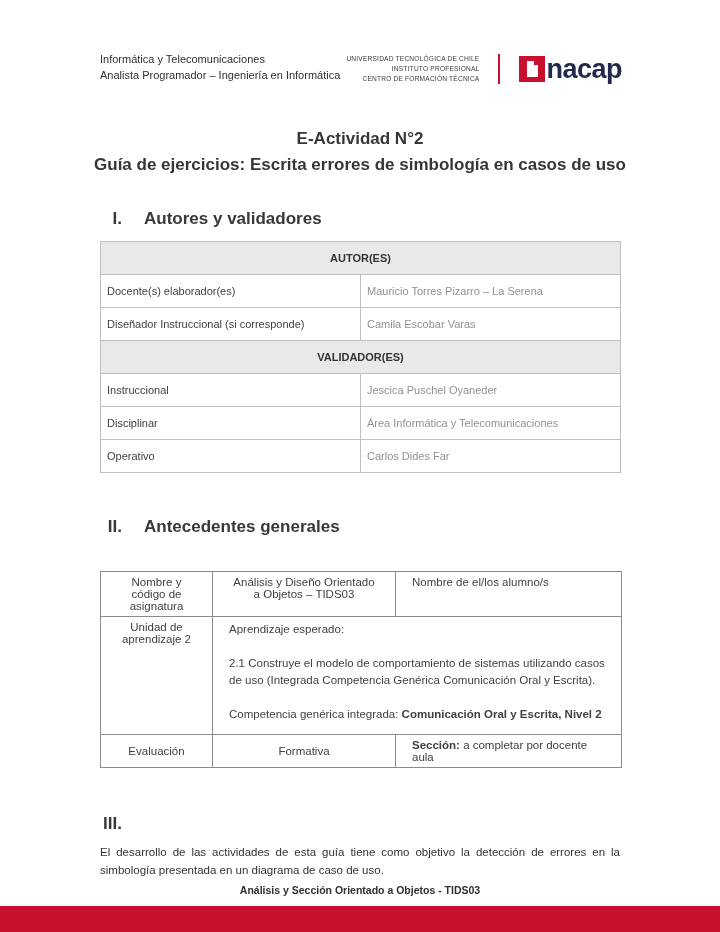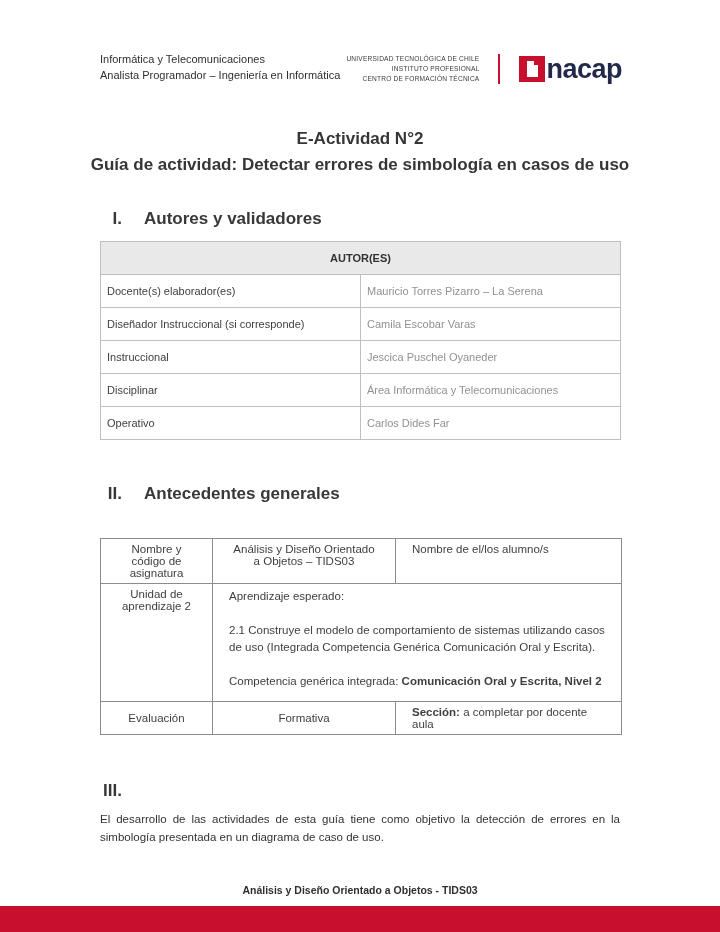--- a/index.html
+++ b/index.html
@@ -179,40 +179,43 @@
           <div class="i-bar"></div>
           <div class="i-notch"></div>
         </div>
         <div class="logo-word">nacap</div>
       </div>
     </div>
   </div>
 
   <div class="doc-title">
     <div>E-Actividad N°2</div>
-    <div>Guía de actividad: Detectar errores de simbología en casos de uso</div>
+    <div>Guía de ejercicios: Escrita errores de simbología en casos de uso</div>
   </div>
 
   <div class="section-heading h-sec1">
     <span class="num">I.</span>
     <span class="txt">Autores y validadores</span>
   </div>
 
   <table class="authors-table">
     <tbody>
         <tr>
       <td class="group-head" colspan="2">AUTOR(ES)</td>
     </tr>
     <tr>
       <td class="lbl">Docente(s) elaborador(es)</td>
       <td class="val">Mauricio Torres Pizarro – La Serena</td>
     </tr>
     <tr>
       <td class="lbl">Diseñador Instruccional (si corresponde)</td>
       <td class="val">Camila Escobar Varas</td>
+    </tr>
+    <tr>
+      <td class="group-head" colspan="2">VALIDADOR(ES)</td>
     </tr>
     <tr>
       <td class="lbl">Instruccional</td>
       <td class="val">Jescica Puschel Oyaneder</td>
     </tr>
     <tr>
       <td class="lbl">Disciplinar</td>
       <td class="val">Área Informática y Telecomunicaciones</td>
     </tr>
     <tr>
@@ -250,16 +253,16 @@
       <td class="c3"><span class="bold">Sección:</span><span> a completar por docente aula</span></td>
     </tr>
   </tbody>
     </table>
 
   <div class="section-heading h-sec3">
     <span class="num">III.</span>
   </div>
   <div class="purpose-body">El desarrollo de las actividades de esta guía tiene como objetivo la detección de errores en la simbología presentada en un diagrama de caso de uso.</div>
 
-  <div class="doc-footer-text">Análisis y Diseño Orientado a Objetos - TIDS03</div>
+  <div class="doc-footer-text">Análisis y Sección Orientado a Objetos - TIDS03</div>
   <div class="footer-bar"></div>
 
 </div>
 
 </body></html>

